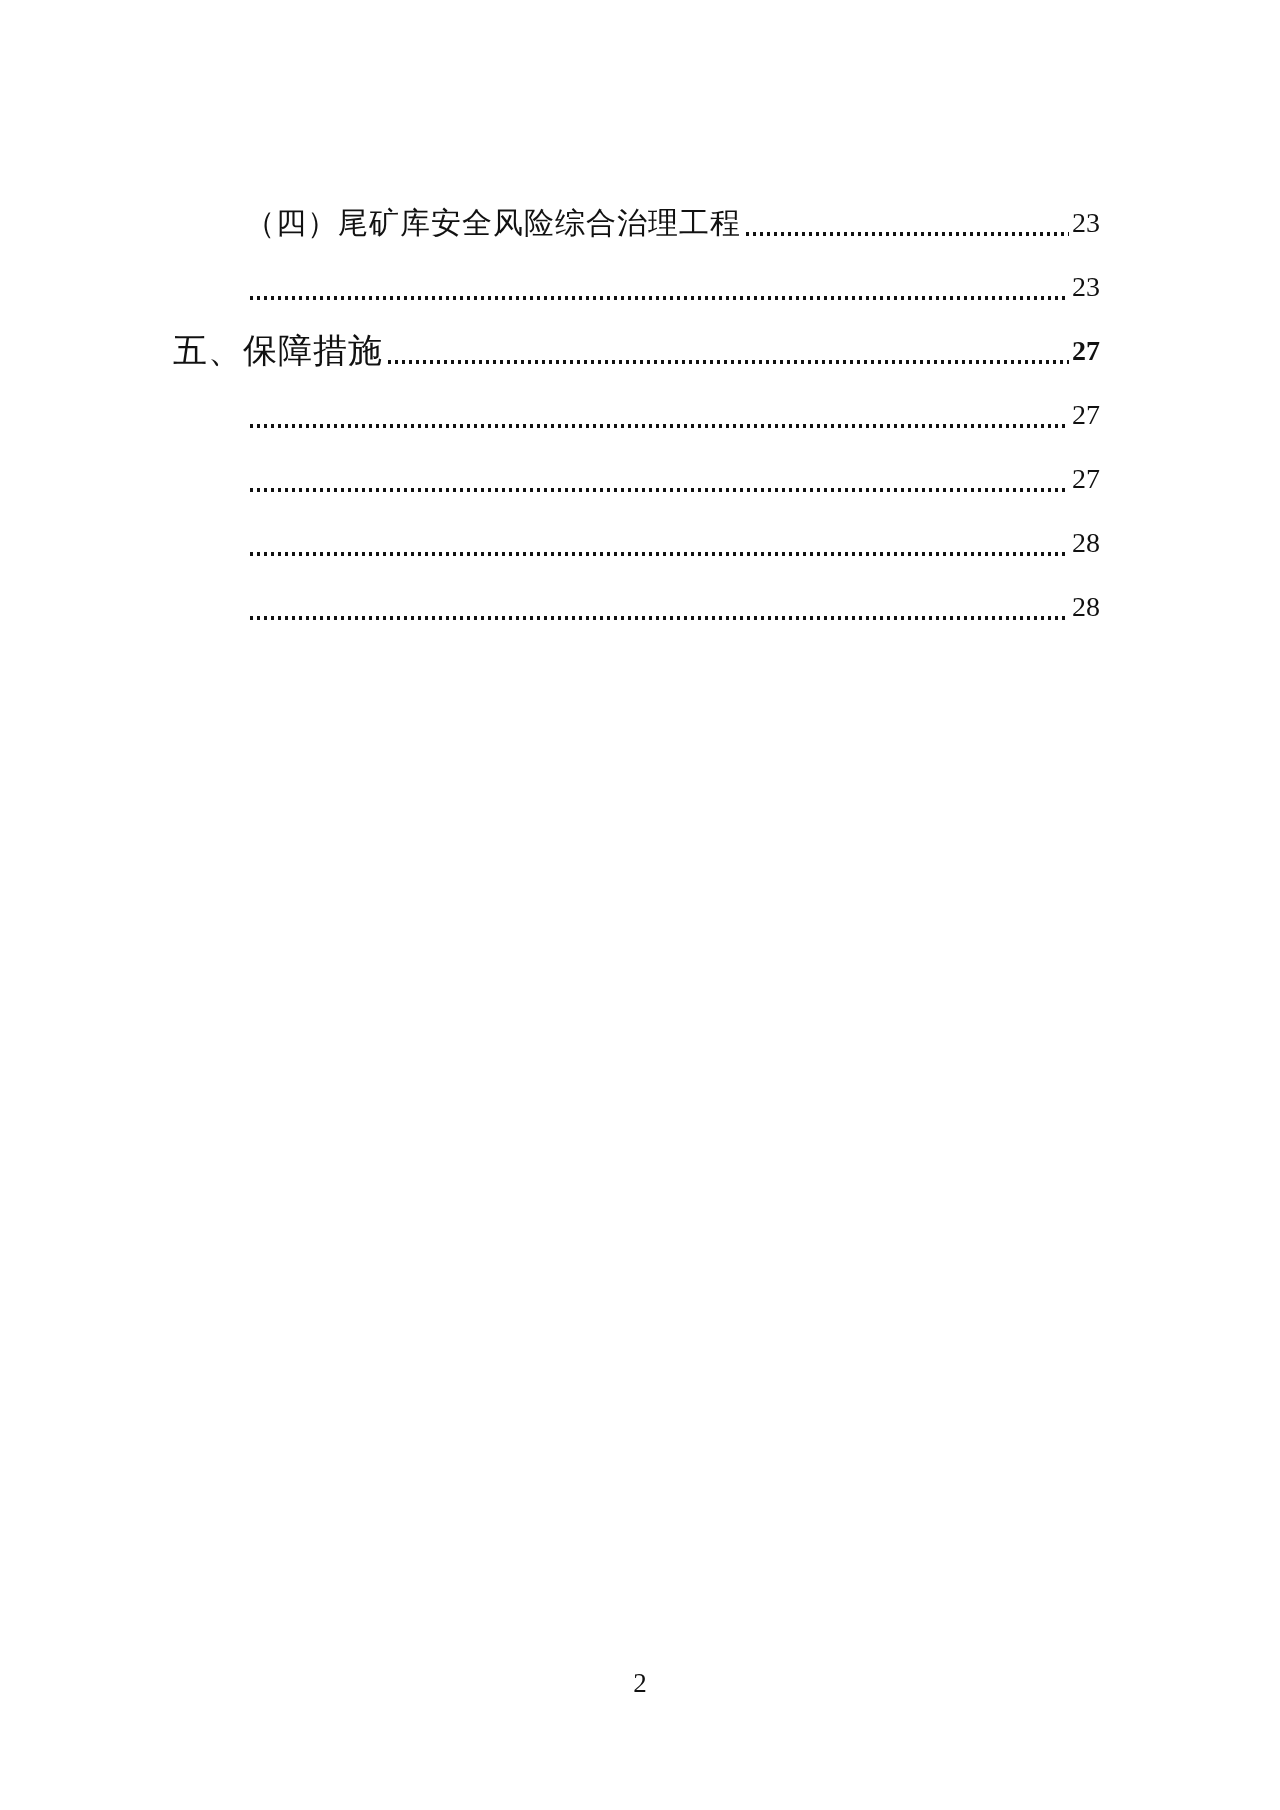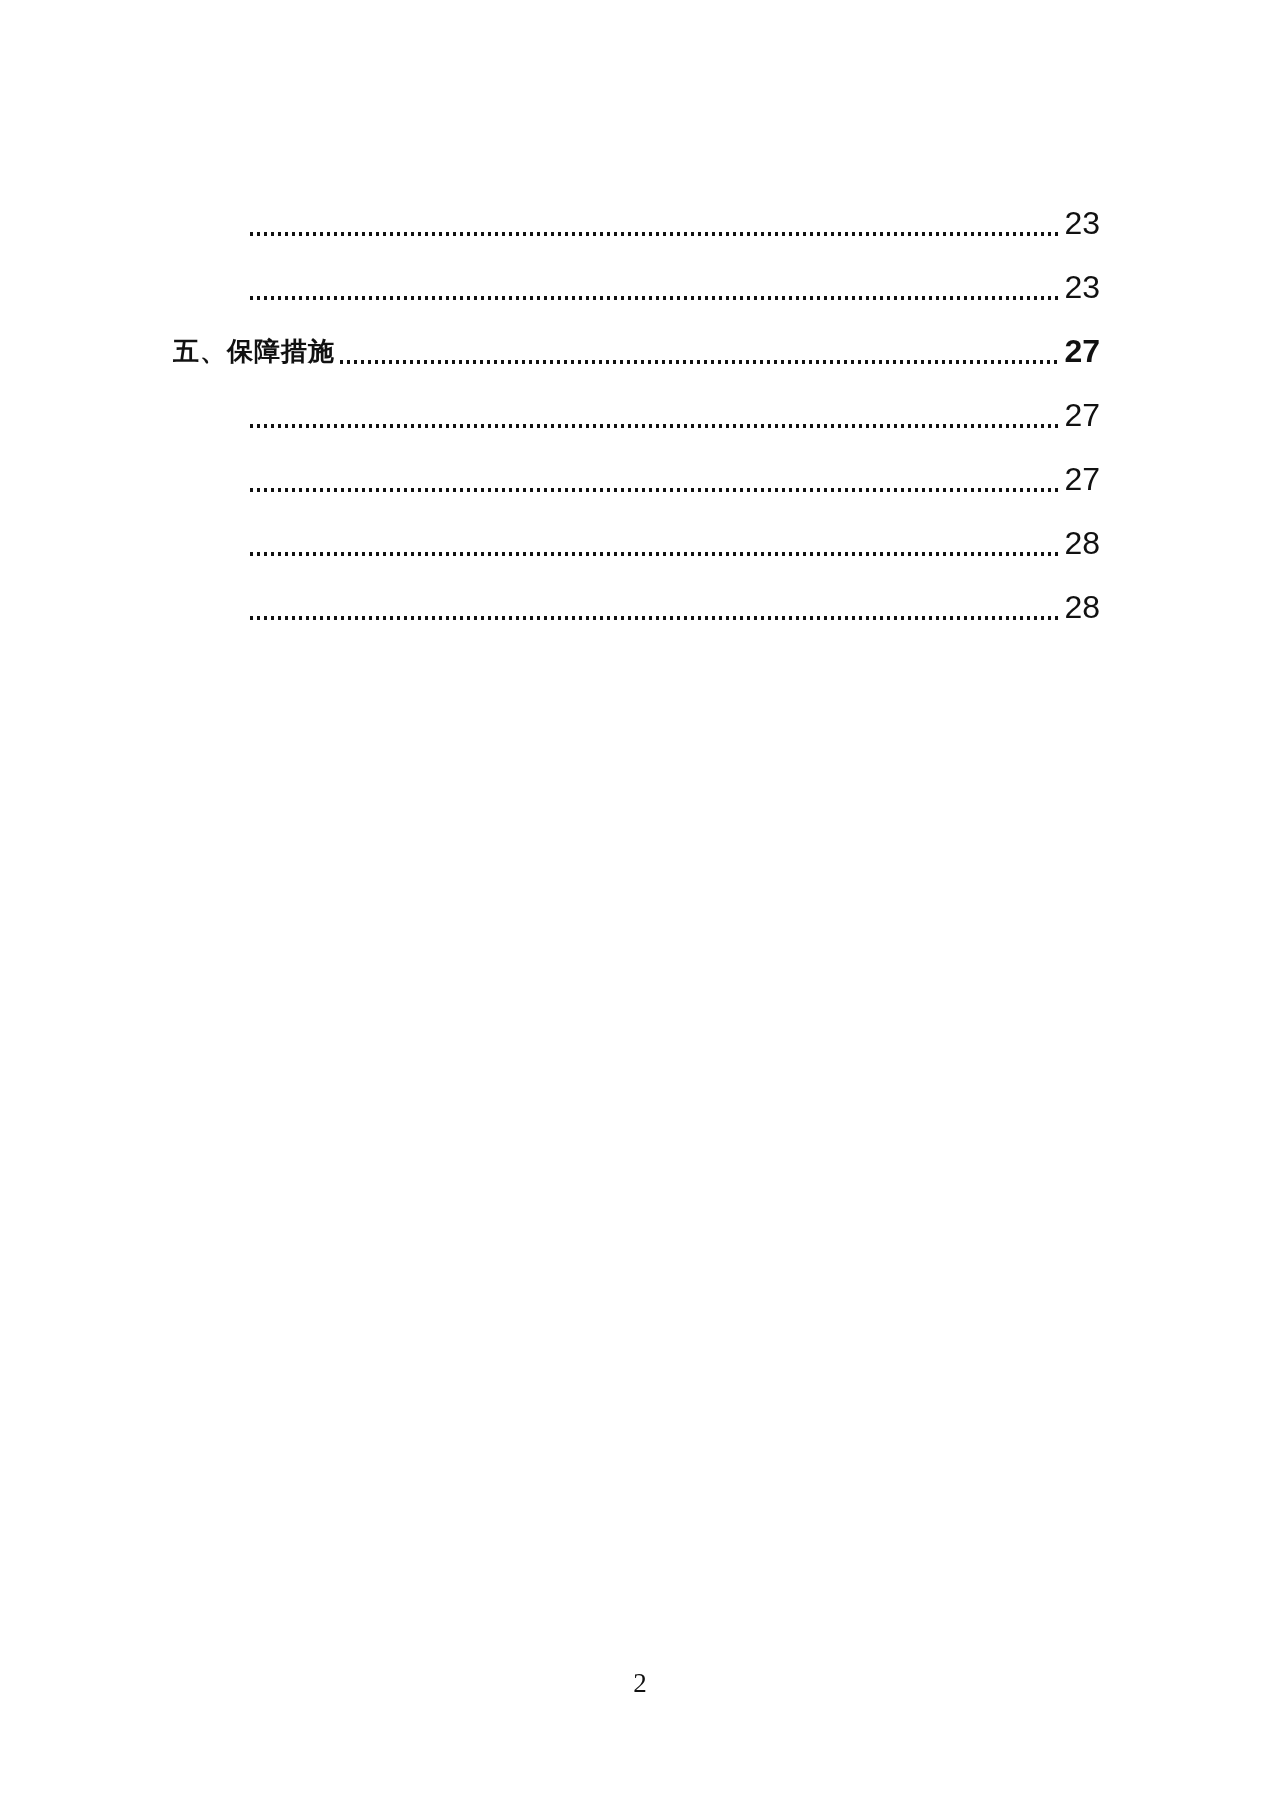--- a/index.html
+++ b/index.html
@@ -32,38 +32,38 @@
   .toc-row.sub {
     padding-left: 72px;
   }
   .toc-label {
     font-size: 30px;
     letter-spacing: 1px;
     font-family: "Liberation Serif", "DejaVu Serif", serif;
   }
   .toc-row.main .toc-label {
     font-family: "Liberation Sans", "DejaVu Sans", sans-serif;
-    font-weight: 700;
-    font-size: 26px;
+    font-weight: 400;
+    font-size: 34px;
     letter-spacing: 1px;
   }
   .leader {
     flex: 1 1 auto;
     align-self: flex-end;
     height: 4px;
     margin: 0 3px 19px 5px;
     background-image: repeating-linear-gradient(
       to right,
       #111111 0px, #111111 3px,
       transparent 3px, transparent 7px
     );
   }
   .toc-page {
-    font-size: 32px;
-    font-family: Liberation Sans, sans-serif;
+    font-size: 28px;
+    font-family: Liberation Serif, serif;
   }
   .toc-row.main .toc-page {
     font-weight: 700;
   }
   .footer {
     position: absolute;
     top: 1668px;
     left: 0;
     width: 100%;
     text-align: center;
@@ -73,20 +73,21 @@
   }
 </style>
 </head>
 <body>
 
 <div class="page">
 
   <div class="toc">
 
     <div class="toc-row sub">
+      <span class="toc-label">（四）尾矿库安全风险综合治理工程</span>
       <span class="leader"></span>
       <span class="toc-page">23</span>
     </div>
 
     <div class="toc-row sub">
       <span class="leader"></span>
       <span class="toc-page">23</span>
     </div>
 
     <div class="toc-row main">

